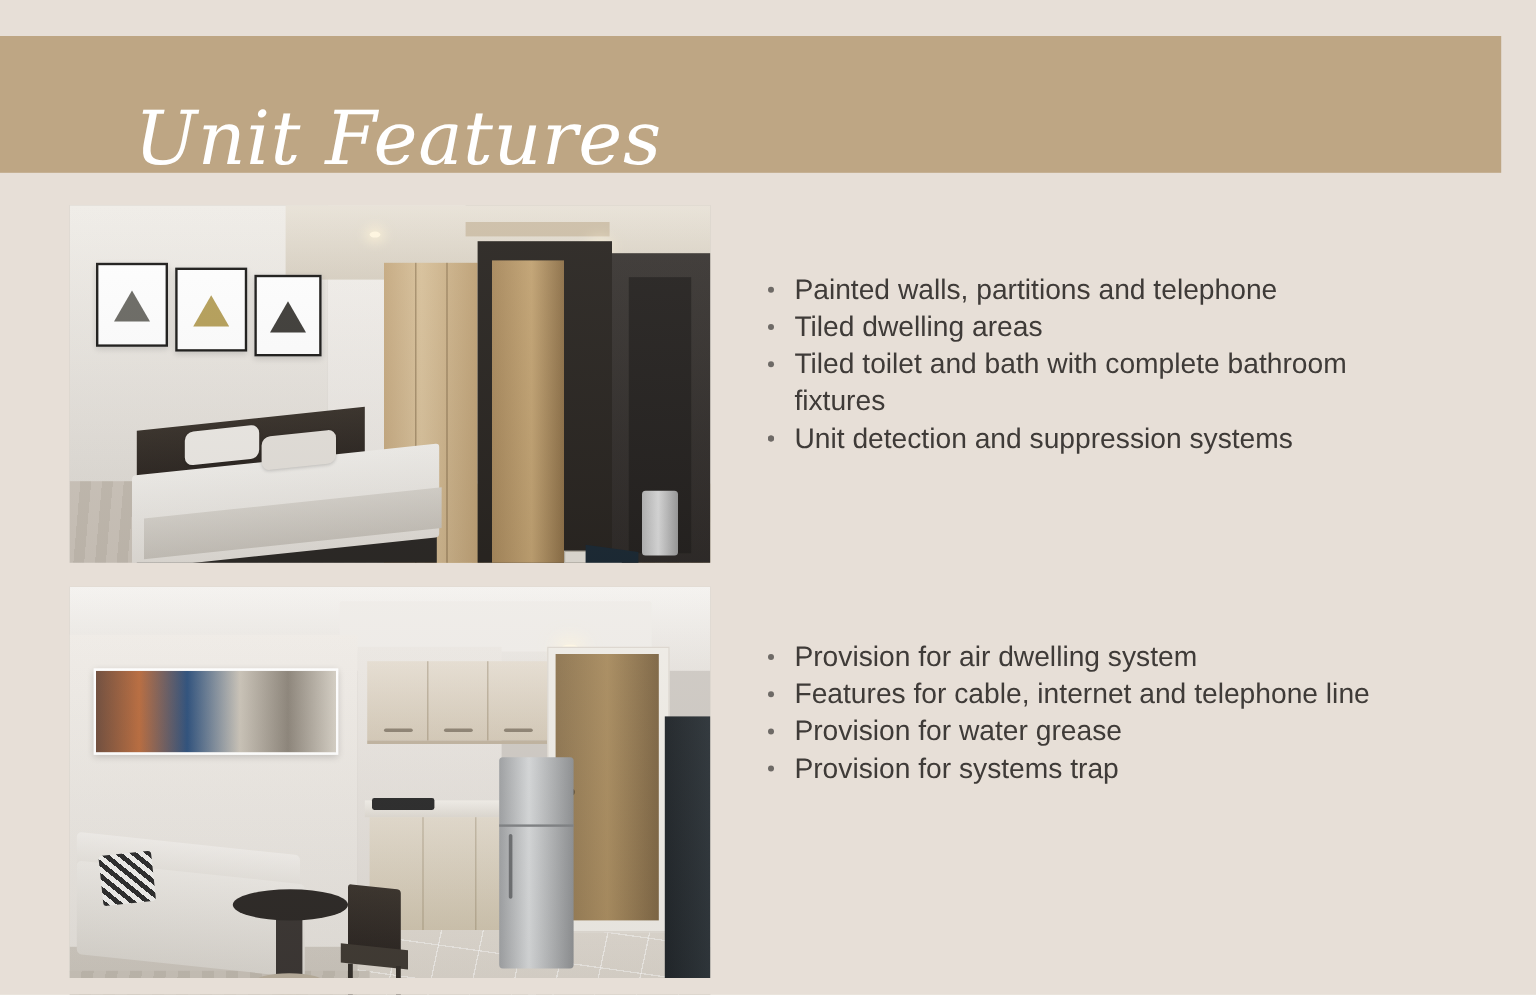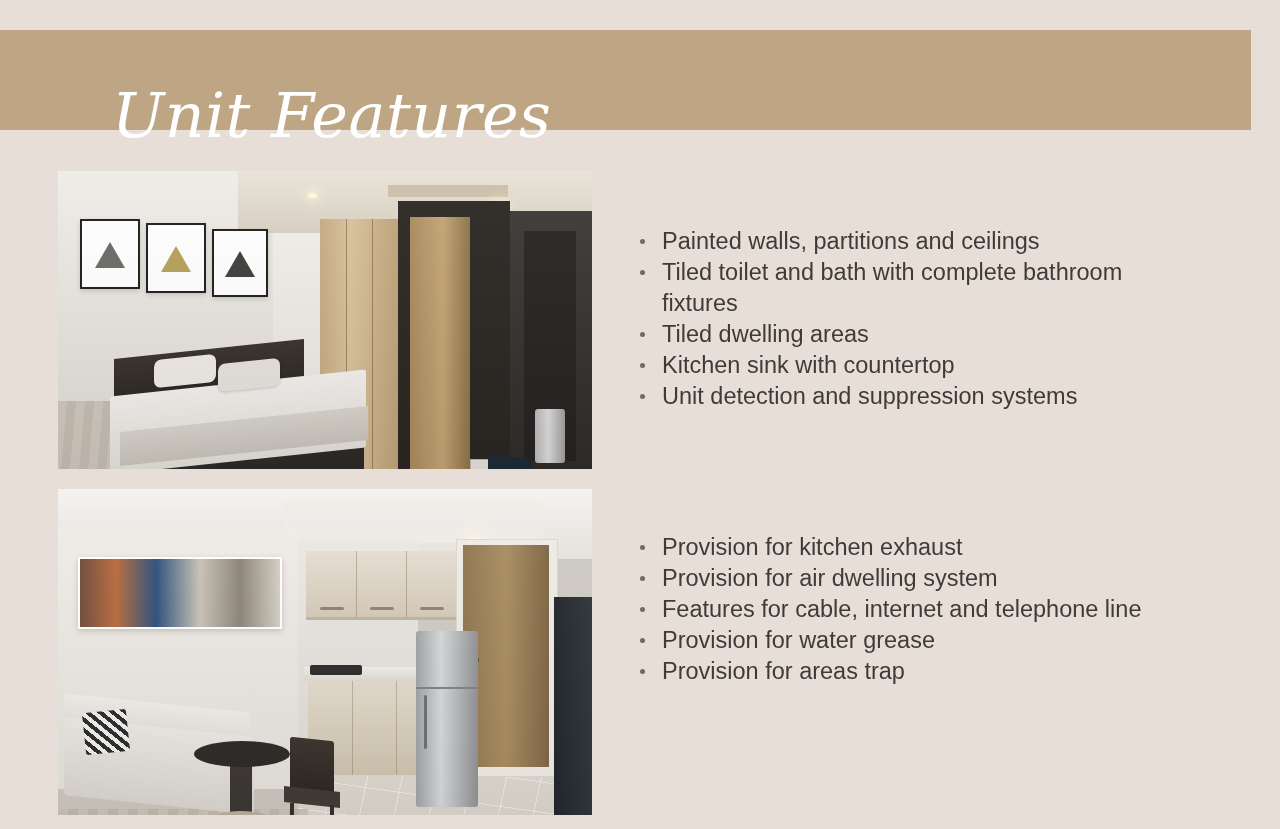--- a/index.html
+++ b/index.html
@@ -26,21 +26,21 @@
     top: 0;
     width: 1280px;
     height: 30px;
     background: #e7dfd7;
   }
   .header-band {
     position: absolute;
     left: 0;
     top: 30px;
     width: 1251px;
-    height: 100px;
+    height: 114px;
     background: #bea684;
   }
   .header-title {
     position: absolute;
     left: 112px;
     top: 48px;
     font-family: "DejaVu Serif", "Liberation Serif", serif;
     font-style: italic;
     font-weight: normal;
     font-size: 62px;
@@ -458,34 +458,33 @@
       <div class="lk-chair-back"></div>
       <div class="lk-chair-seat"></div>
       <div class="lk-chair-leg-1"></div>
       <div class="lk-chair-leg-2"></div>
 
       <div class="photo-shade"></div>
     </div>
 
     <div class="list list-1">
       <ul>
-        <li><span class="dot"></span><span>Painted walls, partitions and ceilings</span></li>
+        <li><span class="dot"></span><span>Painted walls, partitions and telephone</span></li>
+        <li><span class="dot"></span><span>Tiled dwelling areas</span></li>
         <li><span class="dot"></span><span>Tiled toilet and bath with complete bathroom fixtures</span></li>
-        <li><span class="dot"></span><span>Tiled dwelling areas</span></li>
-        <li><span class="dot"></span><span>Kitchen sink with countertop</span></li>
+        <li><span class="dot"></span></li>
         <li><span class="dot"></span><span>Unit detection and suppression systems</span></li>
       </ul>
     </div>
 
     <div class="list list-2">
       <ul>
-        <li><span class="dot"></span><span>Provision for kitchen exhaust</span></li>
         <li><span class="dot"></span><span>Provision for air dwelling system</span></li>
         <li><span class="dot"></span><span>Features for cable, internet and telephone line</span></li>
         <li><span class="dot"></span><span>Provision for water grease</span></li>
-        <li><span class="dot"></span><span>Provision for areas trap</span></li>
+        <li><span class="dot"></span><span>Provision for systems trap</span></li>
       </ul>
     </div>
 
   </div>
 
   <div class="bottom-strip"></div>
 </div>
 
 </body></html>

